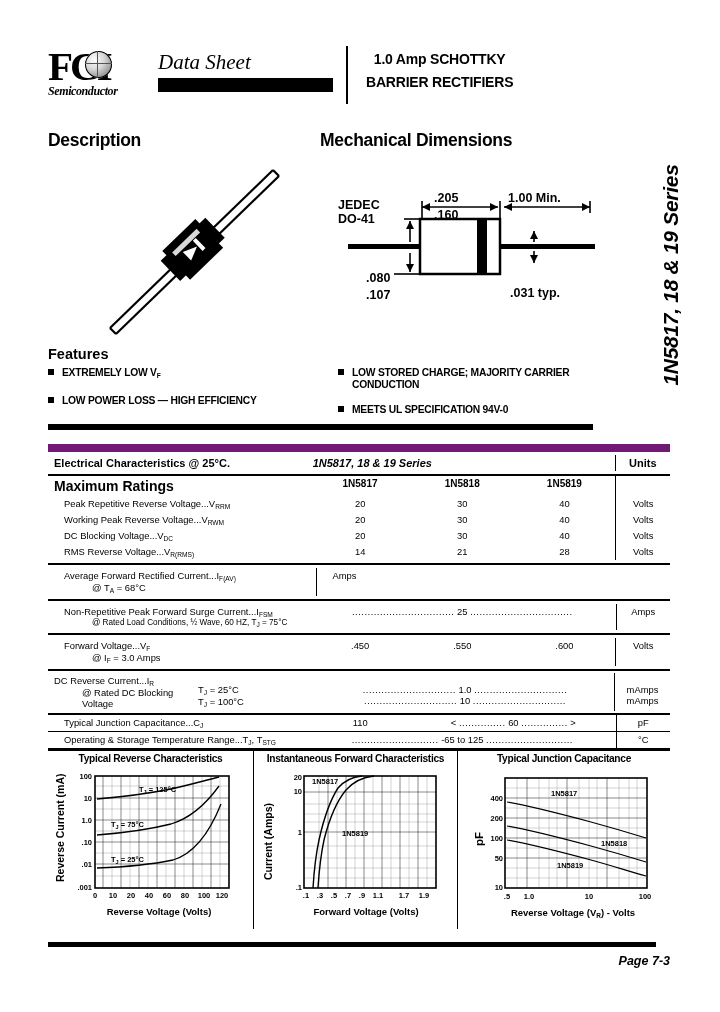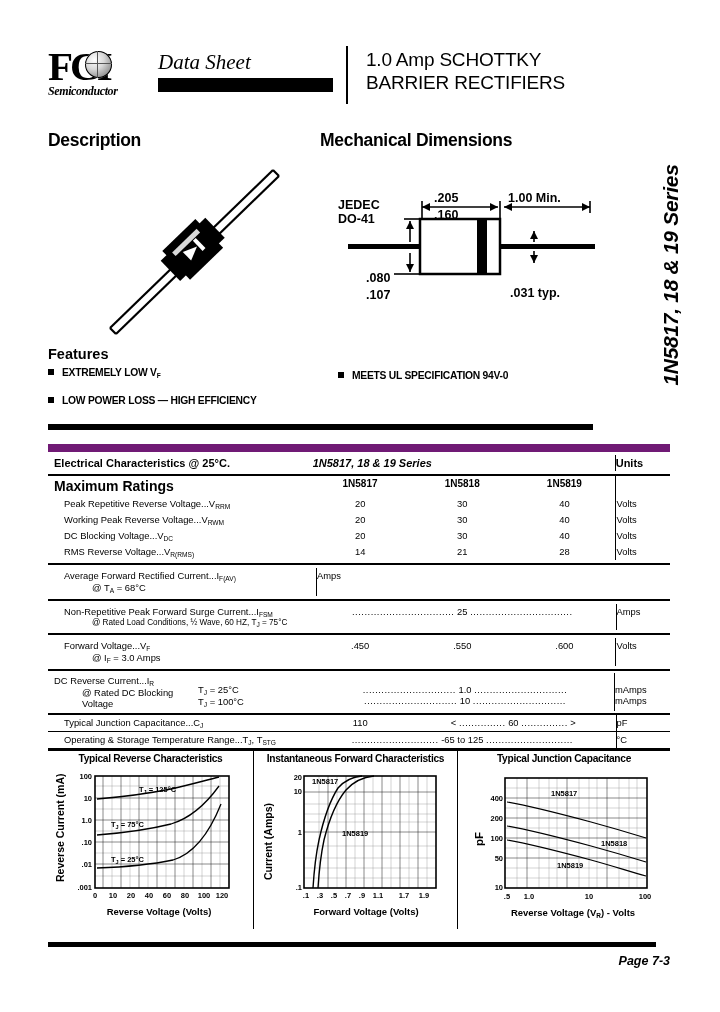--- a/index.html
+++ b/index.html
@@ -19,22 +19,22 @@
      font-size:12px;color:#000;margin-top:-3px;letter-spacing:-0.4px;}
   .globe{position:absolute;left:37px;top:5px;width:27px;height:27px;border-radius:50%;
      background:radial-gradient(circle at 35% 32%,#fff 0%,#d8d8d8 38%,#9a9a9a 70%,#6b6b6b 100%);
      box-shadow:inset 0 0 0 1px #000;}
   .globe:before{content:"";position:absolute;left:0;top:12px;width:27px;height:1px;background:#555;}
   .globe:after{content:"";position:absolute;left:12px;top:0;width:1px;height:27px;background:#555;}
   .ds-word{position:absolute;left:110px;top:6px;font-family:"Liberation Serif",serif;
      font-style:italic;font-size:21px;color:#000;}
   .ds-bar{position:absolute;left:110px;top:34px;width:175px;height:14px;background:#000;}
   .hdr-div{position:absolute;left:298px;top:2px;width:2px;height:58px;background:#000;}
-  .hdr-title{position:absolute;left:318px;top:4px;font-size:19px;font-weight:normal;
-     line-height:23px;letter-spacing:-0.2px;color:#000;}
+  .hdr-title{position:absolute;left:318px;top:4px;font-size:14px;font-weight:bold;
+     line-height:23px;letter-spacing:-0.2px;color:#000;text-align:center;}
 
   
   .sidetab{position:absolute;right:4px;top:108px;width:34px;height:300px;}
   .sidetab span{position:absolute;left:-133px;top:133px;width:300px;text-align:center;
      transform:rotate(-90deg);font-size:21px;font-weight:bold;font-style:italic;
      letter-spacing:-0.3px;white-space:nowrap;}
 
   
   .sec-title{position:absolute;font-size:17.5px;font-weight:bold;letter-spacing:-0.3px;}
 
@@ -55,21 +55,21 @@
   .feat-item{position:relative;padding-left:14px;margin-bottom:13px;line-height:12px;}
   .feat-item:before{content:"";position:absolute;left:0;top:2px;width:6px;height:6px;background:#000;}
   .rule-thick{position:absolute;left:20px;top:402px;width:545px;height:6px;background:#000;}
 
   
   .tbl{position:absolute;left:20px;top:422px;width:622px;font-size:9.4px;color:#000;}
   .tbl .rowline{border-top:1px solid #000;}
   .trow{position:relative;display:flex;align-items:stretch;}
   .c-desc{width:268px;padding:2px 0 2px 6px;box-sizing:border-box;}
   .c-v{width:105px;text-align:center;padding:2px 0;box-sizing:border-box;}
-  .c-u{width:56px;text-align:left;padding:2px 0;box-sizing:border-box;
+  .c-u{width:56px;text-align:center;padding:2px 0;box-sizing:border-box;
       border-left:1px solid #000;}
   .c-span{width:315px;text-align:center;padding:2px 0;box-sizing:border-box;
       position:relative;}
   .dots{letter-spacing:0.5px;}
   .hdr-row{font-size:11px;font-weight:bold;padding:3px 0;}
   .hdr-row .c-desc{font-size:11px;font-weight:bold;}
   .hdr-row .c-u{font-size:11px;font-weight:bold;}
   .ital{font-style:italic;}
   .bold{font-weight:bold;}
   .sub{font-size:6.6px;vertical-align:-2px;}
@@ -184,20 +184,21 @@
     </g>
   </svg>
 
   <div class="feat-title">Features</div>
   <div class="feat-list">
     <div class="feat-col l">
       <div class="feat-item"><span>EXTREMELY LOW V</span><span class="sub">F</span></div>
       <div class="feat-item"><span>LOW POWER LOSS — HIGH EFFICIENCY</span></div>
     </div>
     <div class="feat-col r">
+      <div class="feat-item"><span>LOW  STORED  CHARGE;   MAJORITY CARRIER CONDUCTION</span></div>
       <div class="feat-item" style="margin-top:3px;"><span>MEETS UL SPECIFICATION 94V-0</span></div>
     </div>
   </div>
   <div class="rule-thick"></div>
 
   <div class="tbl">
 
     <div class="tbl-outer" style="border-bottom:0;">
 
       <div class="trow hdr-row">

